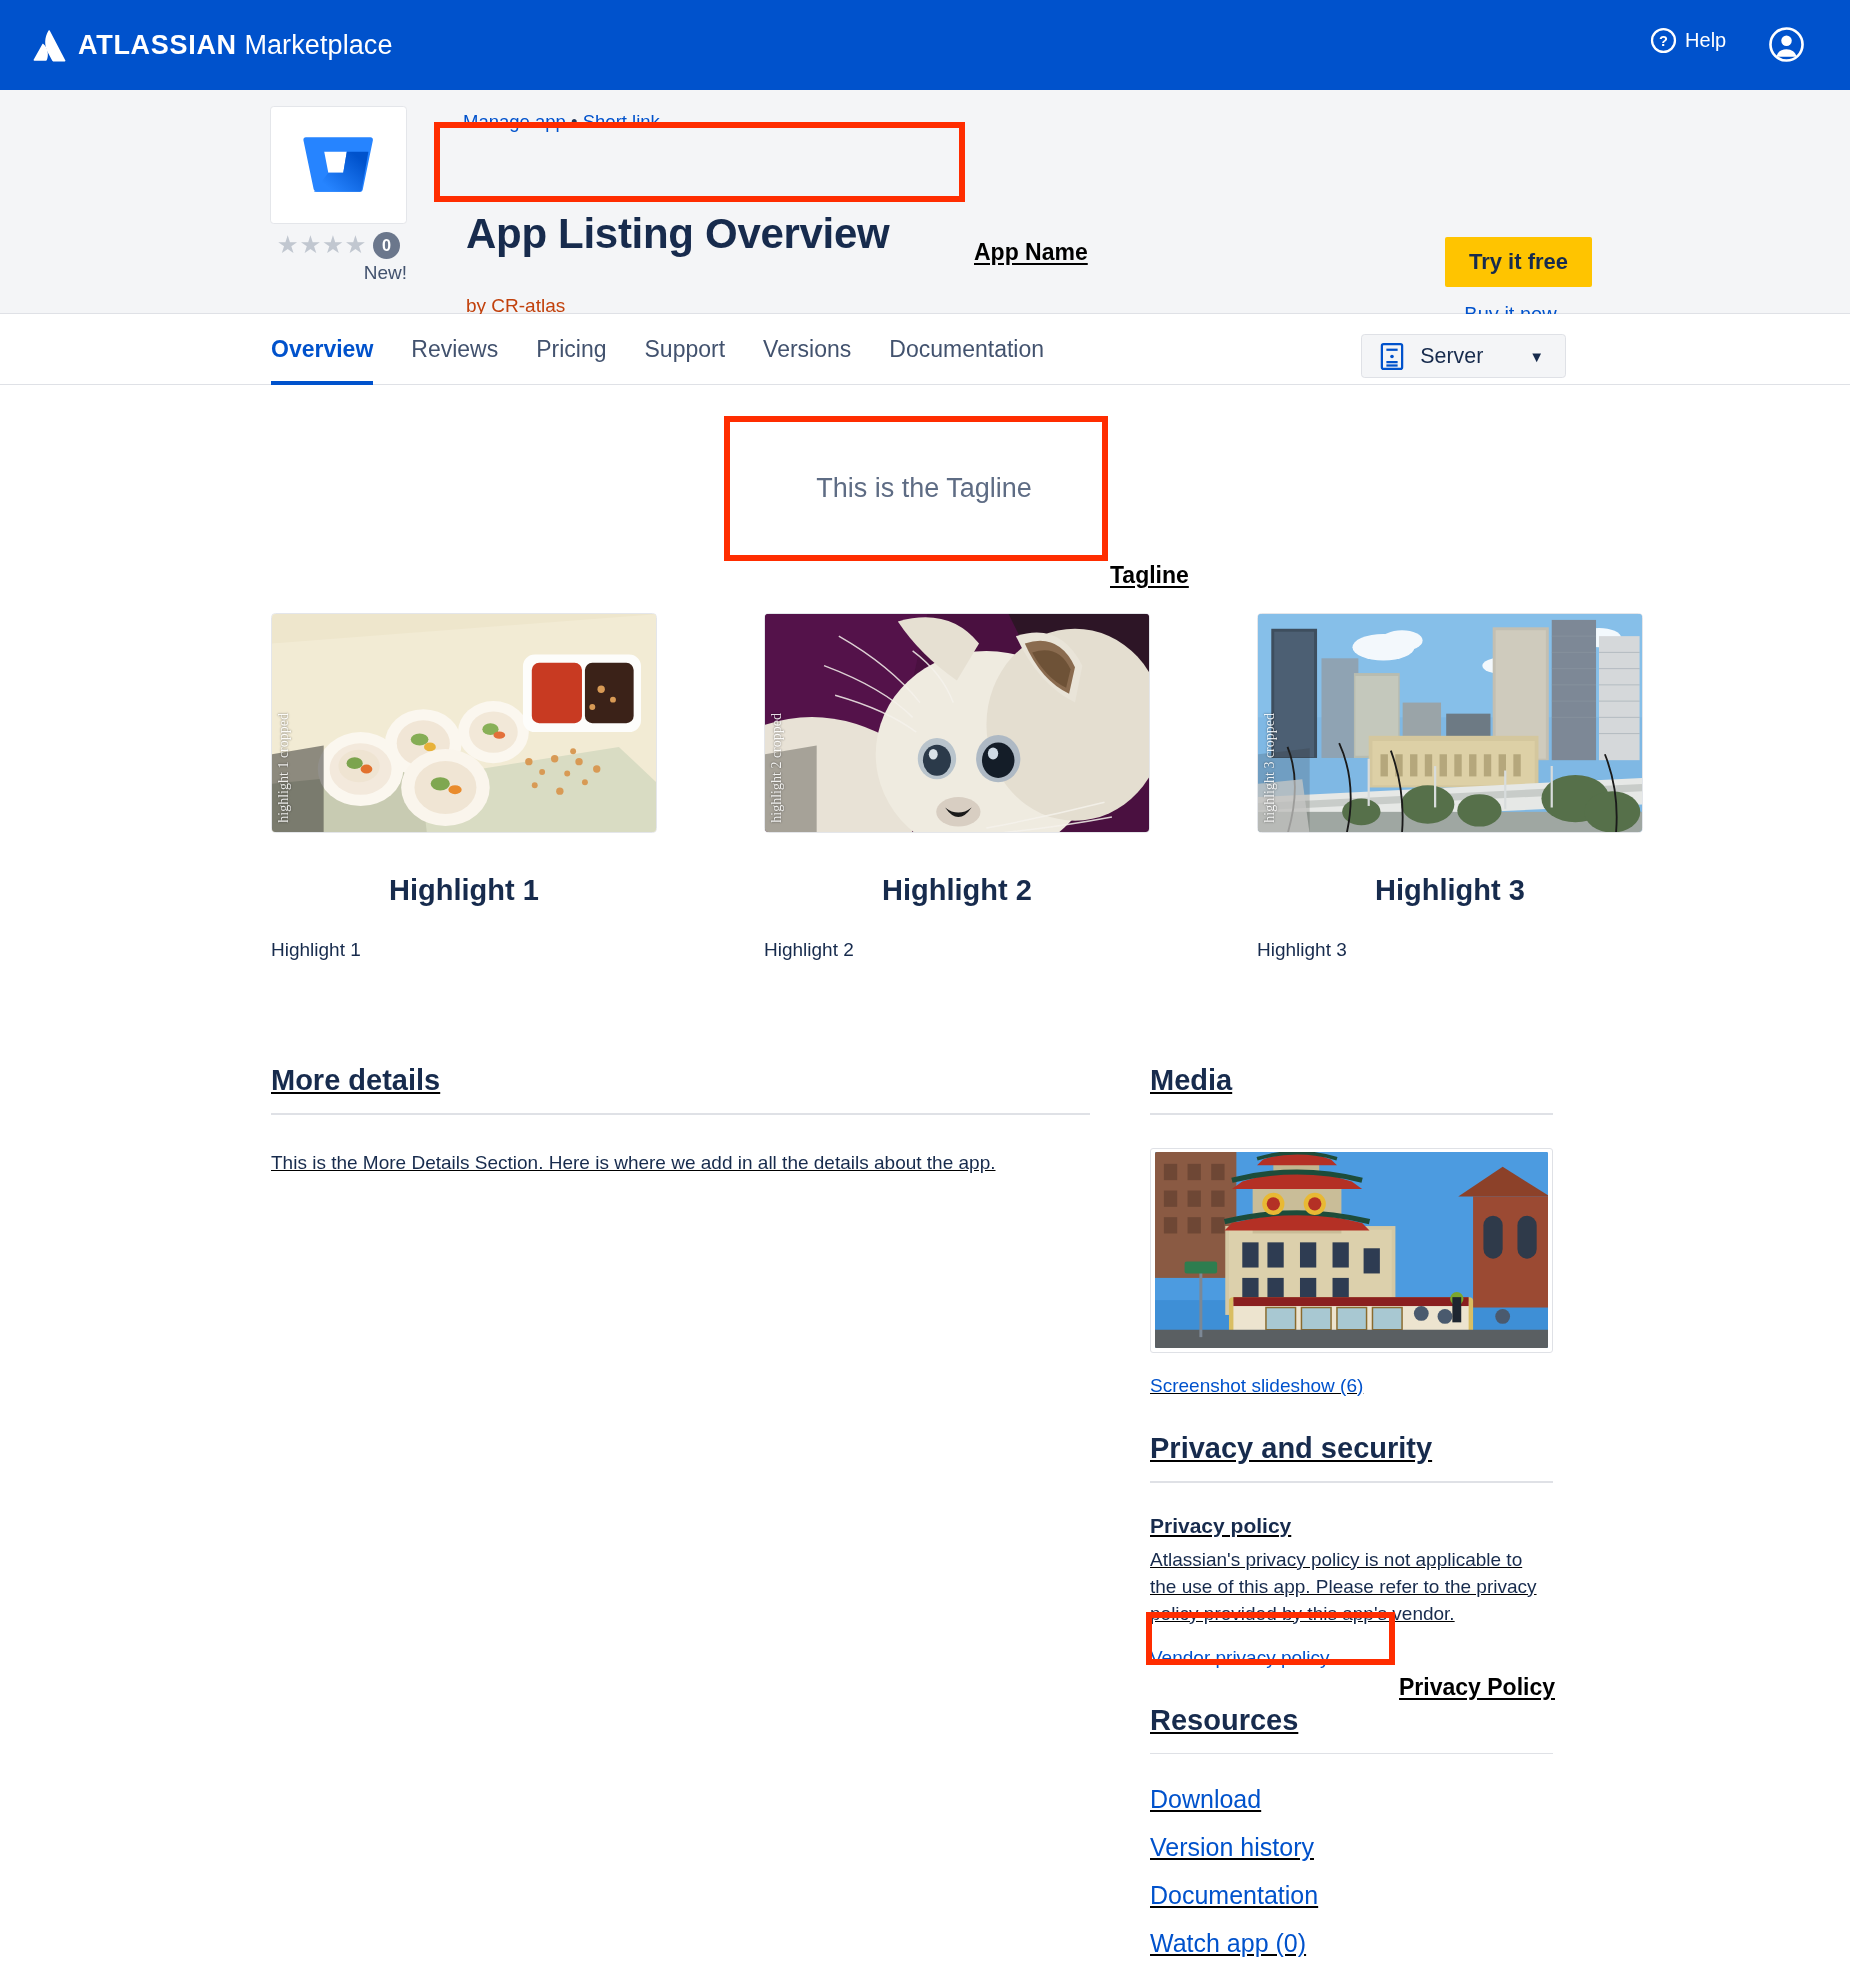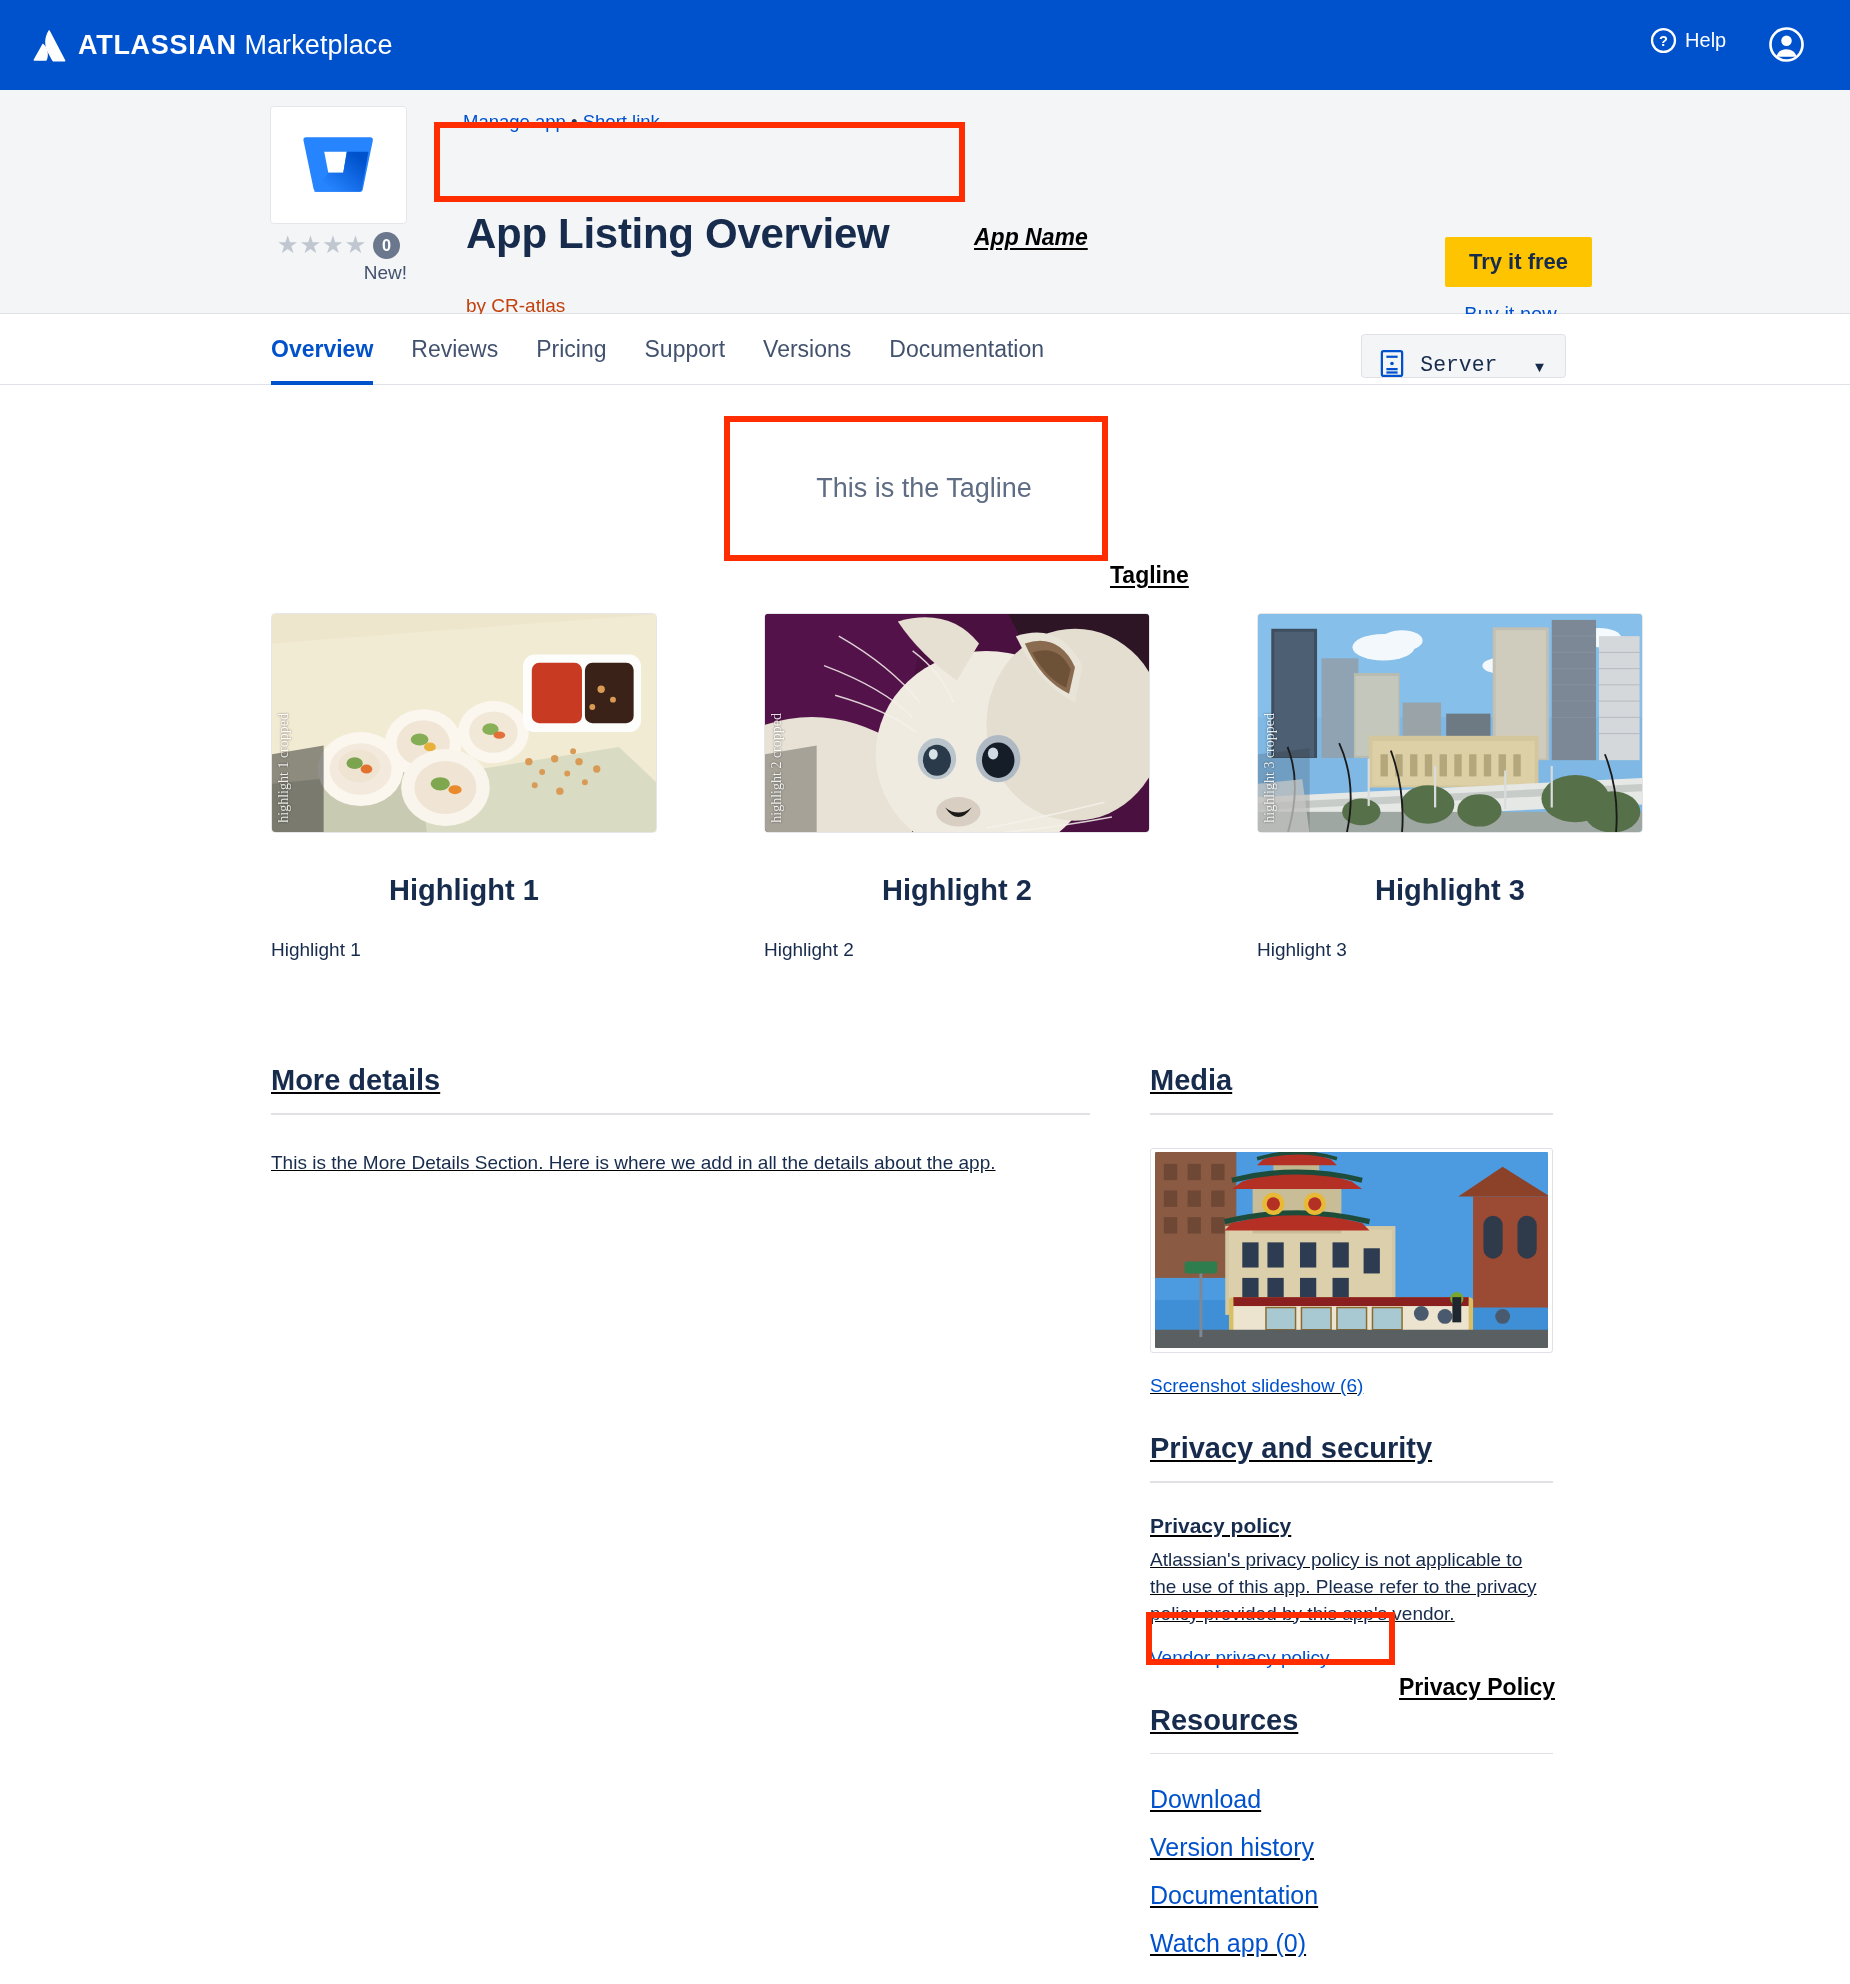--- a/index.html
+++ b/index.html
@@ -138,21 +138,21 @@
   }
   .tab.active { color: #0052CC; font-weight: bold; }
   .tab.active::after {
     content: ""; position: absolute; left: 0; right: 0; bottom: 0;
     height: 3.7px; background: #0052CC;
   }
   .hosting-select {
     position: absolute; left: 1361px; top: 334px;
     width: 205px; height: 44px;
     background: #F4F5F7; border: 0.7px solid #DFE1E6; border-radius: 3.7px;
-    display: flex; align-items: flex-end; cursor: pointer; font-family: Liberation Mono, monospace;
+    display: flex; align-items: center; cursor: pointer;
   }
   .hosting-icon { width: 24px; height: 27px; margin-left: 18px; }
   .hosting-label { font-size: 21.4px; color: #172B4D; margin-left: 16.3px; }
   .caret { margin-left: auto; margin-right: 21px; color: #172B4D; font-size: 15px; }
 
   
   .tagline {
     position: absolute; left: 732px; top: 473px;
     width: 384px; text-align: center;
     font-size: 27px; color: #5E6C84;
@@ -570,20 +570,20 @@
         <a>Download</a>
         <a>Version history</a>
         <a>Documentation</a>
         <a>Watch app (0)</a>
       </div>
     </div>
   </div>
 </div>
 
 <div class="anno-box" style="left:434px; top:122px; width:531px; height:80px;"></div>
-<div class="anno-label" style="left:974px; top:224px;font-style:italic;">App Name</div>
+<div class="anno-label" style="left:974px; top:239px;">App Name</div>
 
 <div class="anno-box" style="left:724px; top:416px; width:384px; height:145px;"></div>
 <div class="anno-label" style="left:1110px; top:562px;">Tagline</div>
 
 <div class="anno-box" style="left:1146px; top:1612px; width:249px; height:53px;"></div>
 <div class="anno-label" style="left:1399px; top:1674px;">Privacy Policy</div>
 
 
 </body></html>

